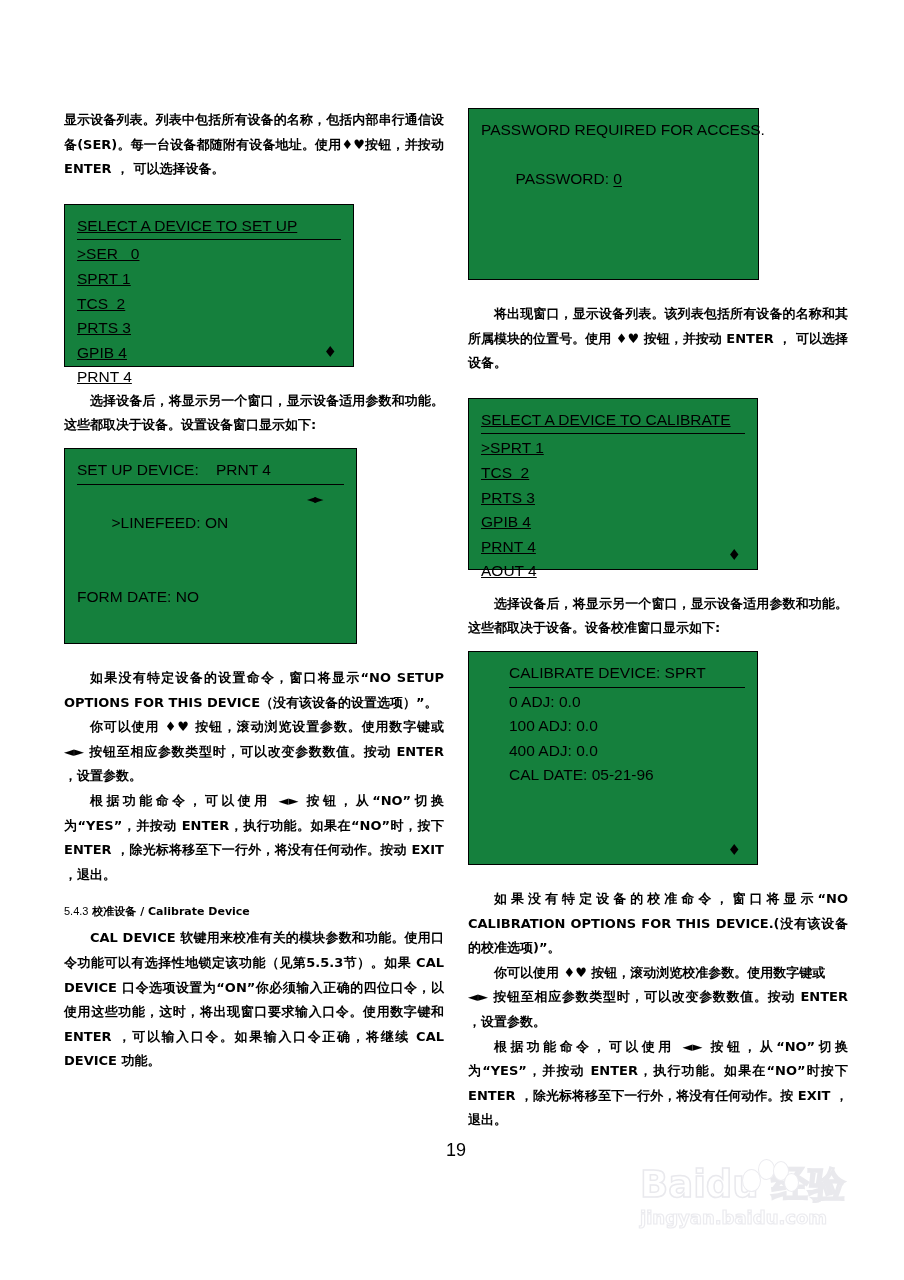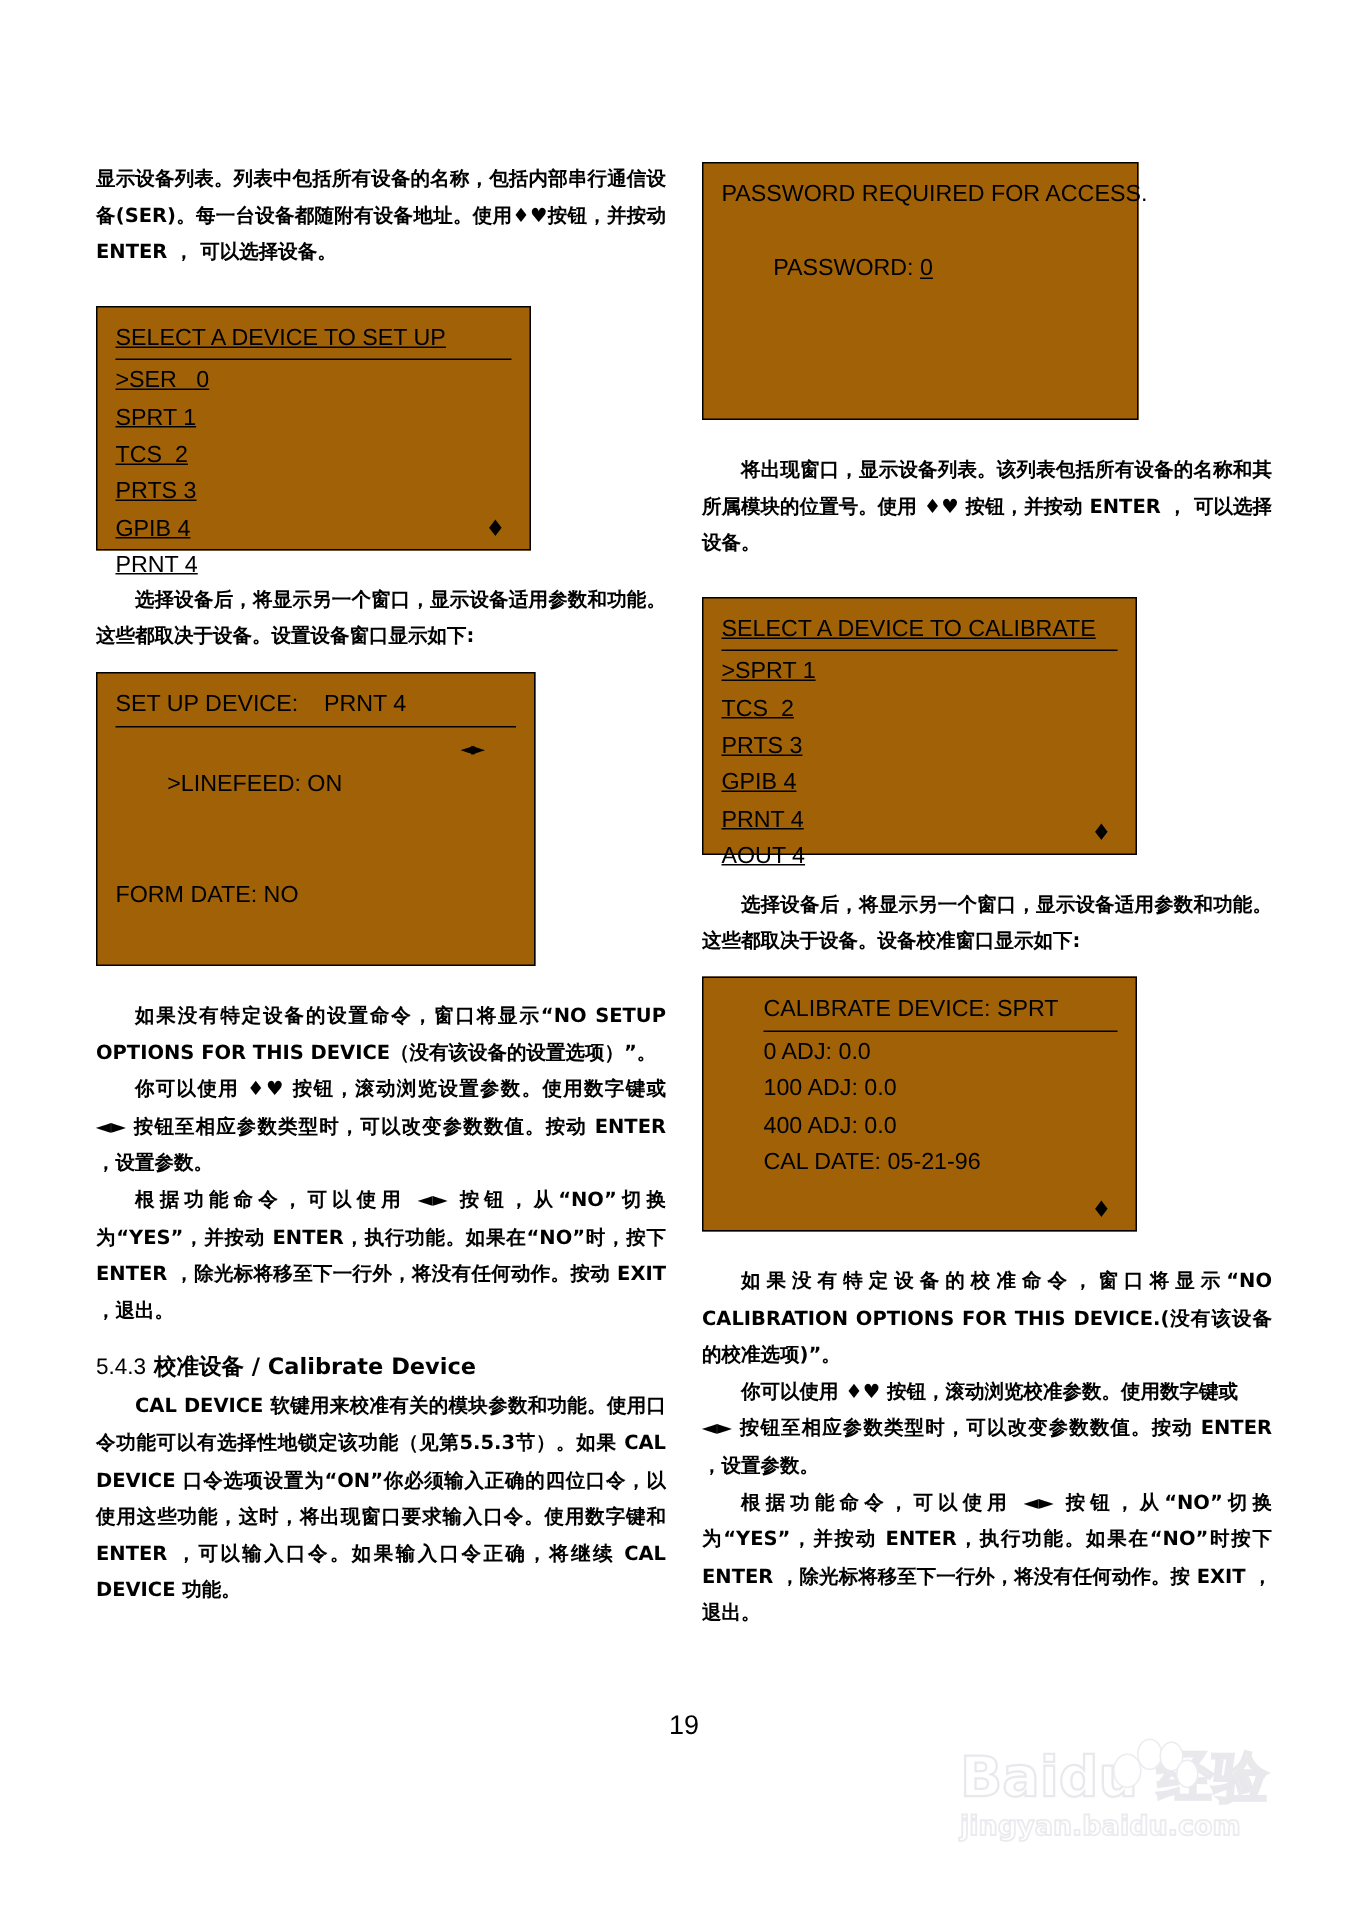--- a/index.html
+++ b/index.html
@@ -40,21 +40,21 @@
     font-weight: 600;
   }
   p.body.indent { text-indent: 2em; }
   .gap-s { height: 10px; }
   .gap-l { height: 22px; }
 
   
   .screen {
     box-sizing: border-box;
     border: 1px solid #000000;
-    background: #a16207;
+    background: #15803d;
     font-family: "Liberation Sans", "DejaVu Sans", sans-serif;
     font-weight: 400;
     font-size: 15.5px;
     position: relative;
     padding: 9px 12px 8px 12px;
   }
   .screen .ln {
     line-height: 24.6px;
     white-space: pre;
     position: relative;
@@ -80,27 +80,27 @@
     font-family: "DejaVu Sans", sans-serif;
     font-size: 15px;
     line-height: 1;
   }
   .u { text-decoration: underline; text-underline-offset: 2px; }
 
   .screen-devlist   { width: 290px; height: 163px; text-decoration: underline; }
   .screen-setup     { width: 293px; height: 196px; }
   .screen-password  { width: 291px; height: 172px; }
   .screen-callist   { width: 290px; height: 172px; text-decoration: underline; }
-  .screen-caldev    { width: 290px; height: 170px; padding-left: 40px; }
+  .screen-caldev    { width: 290px; height: 214px; padding-left: 40px; }
 
   
   h3.section {
     margin: 0;
     font-family: "DejaVu Sans", "Liberation Sans", sans-serif;
-    font-size: 15px;
+    font-size: 11px;
     font-weight: 600;
     line-height: 28px;
     letter-spacing: 0px;
   }
   h3.section .num {
     font-family: "Liberation Sans", sans-serif;
     font-weight: 400;
   }
 
   

